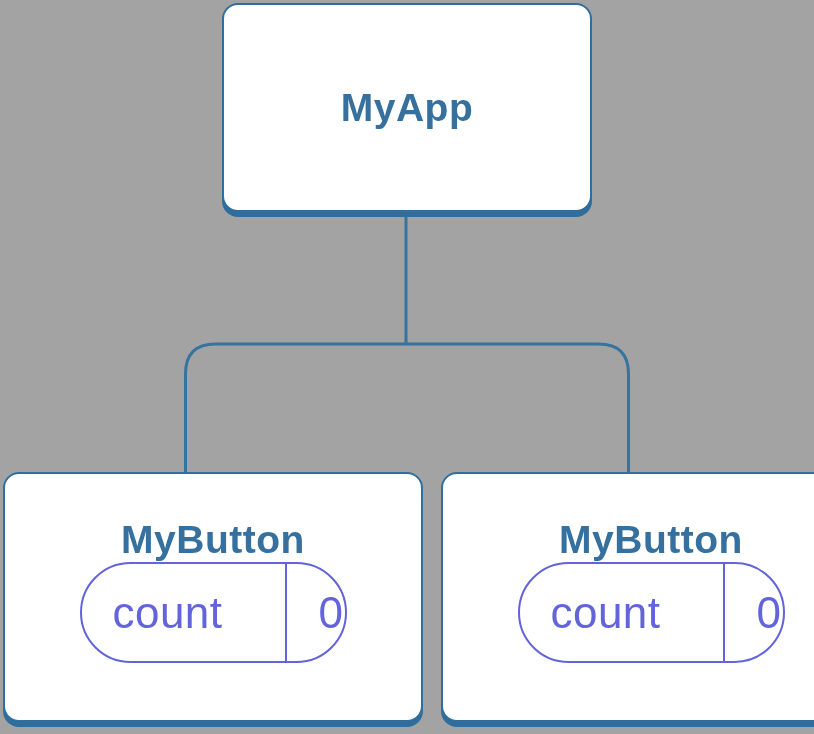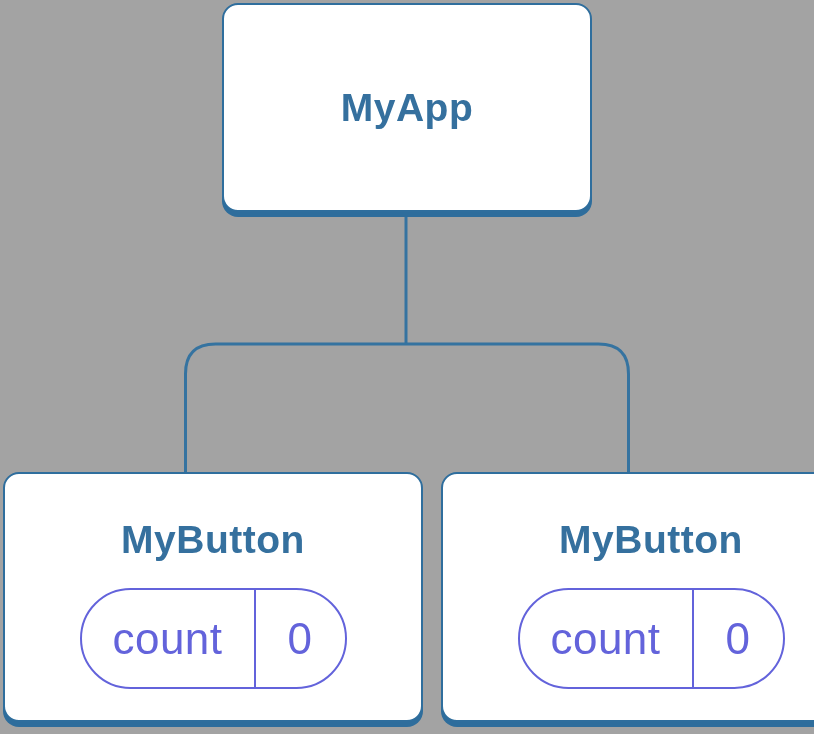--- a/index.html
+++ b/index.html
@@ -63,29 +63,29 @@
     font-weight: 600;
     letter-spacing: 0.5px;
     line-height: 44px;
     white-space: nowrap;
   }
   .child-card .card-label {
     margin-top: 44px;
   }
   .state-pill {
     box-sizing: border-box;
-    margin-top: 26px;
     width: 267px;
     height: 101px;
     border: 2px solid #6363DB;
     border-radius: 50.5px;
     background: #FFFFFF;
     display: flex;
     align-items: stretch;
     overflow: hidden;
+    gap: 31px;
   }
   .state-key-cell {
     width: 172px;
     display: flex;
     align-items: center;
     justify-content: center;
   }
   .state-divider {
     width: 2px;
     background: #6363DB;

